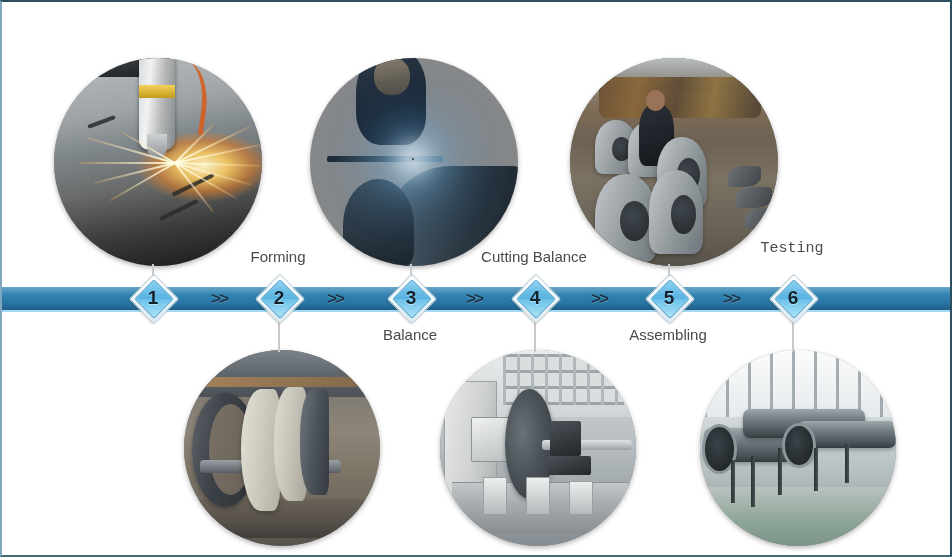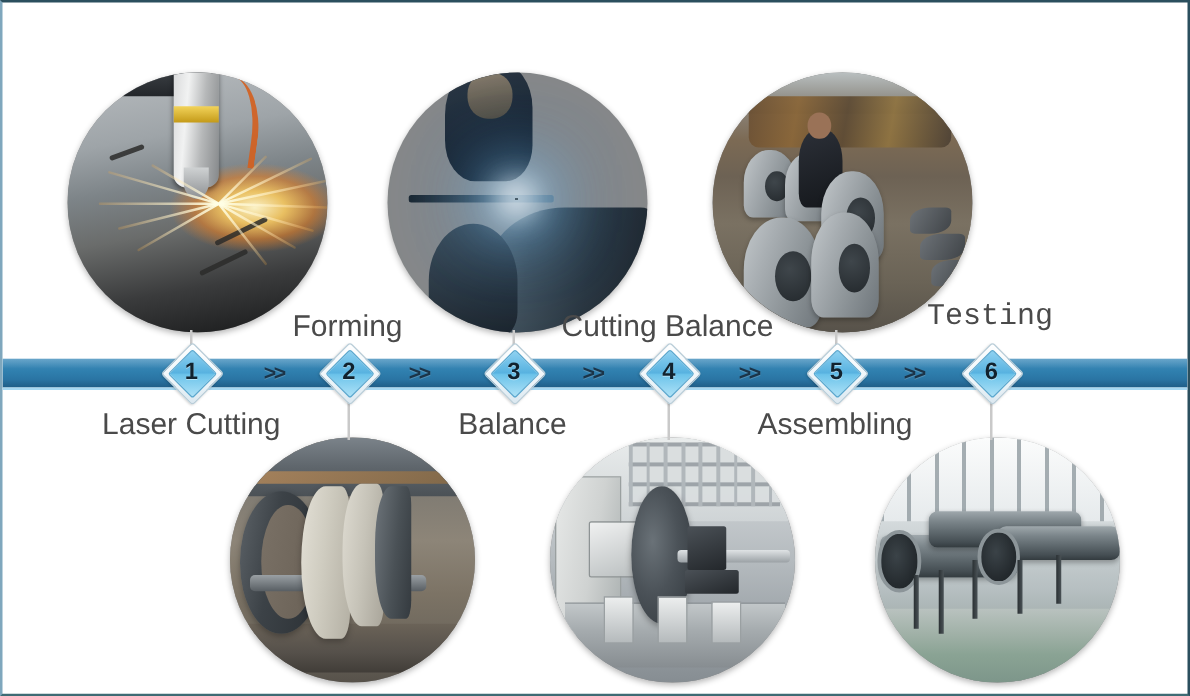--- a/index.html
+++ b/index.html
@@ -149,21 +149,21 @@
     background: #888;
   }
   .photo .inner {
     position: absolute;
     left: 0; top: 0; right: 0; bottom: 0;
   }
 
   
   .stage-label {
     position: absolute;
-    font-size: 24px;
+    font-size: 15px;
     color: #4a4a4a;
     white-space: nowrap;
     text-align: center;
     user-select: none;
   }
 
   
 
   
   .art-laser {
@@ -590,21 +590,20 @@
     <div class="diamond-outer"></div>
     <div class="diamond-inner"></div>
     <div class="diamond-num">5</div>
   </div>
   <div class="diamond-wrap" style="left:768px;">
     <div class="diamond-outer"></div>
     <div class="diamond-inner"></div>
     <div class="diamond-num">6</div>
   </div>
 
-  <div class="stage-label" style="left:51px; top:324px; width:200px;">Laser Cutting</div>
 
   <div class="stage-label" style="left:176px; top:246px; width:200px;">Forming</div>
 
   <div class="stage-label" style="left:308px; top:324px; width:200px;">Balance</div>
 
   <div class="stage-label" style="left:432px; top:246px; width:200px;">Cutting Balance</div>
 
   <div class="stage-label" style="left:566px; top:324px; width:200px;">Assembling</div>
 
   <div class="stage-label" style="left:690px; top:238px; width:200px;font-family:Liberation Mono, monospace;">Testing</div>

